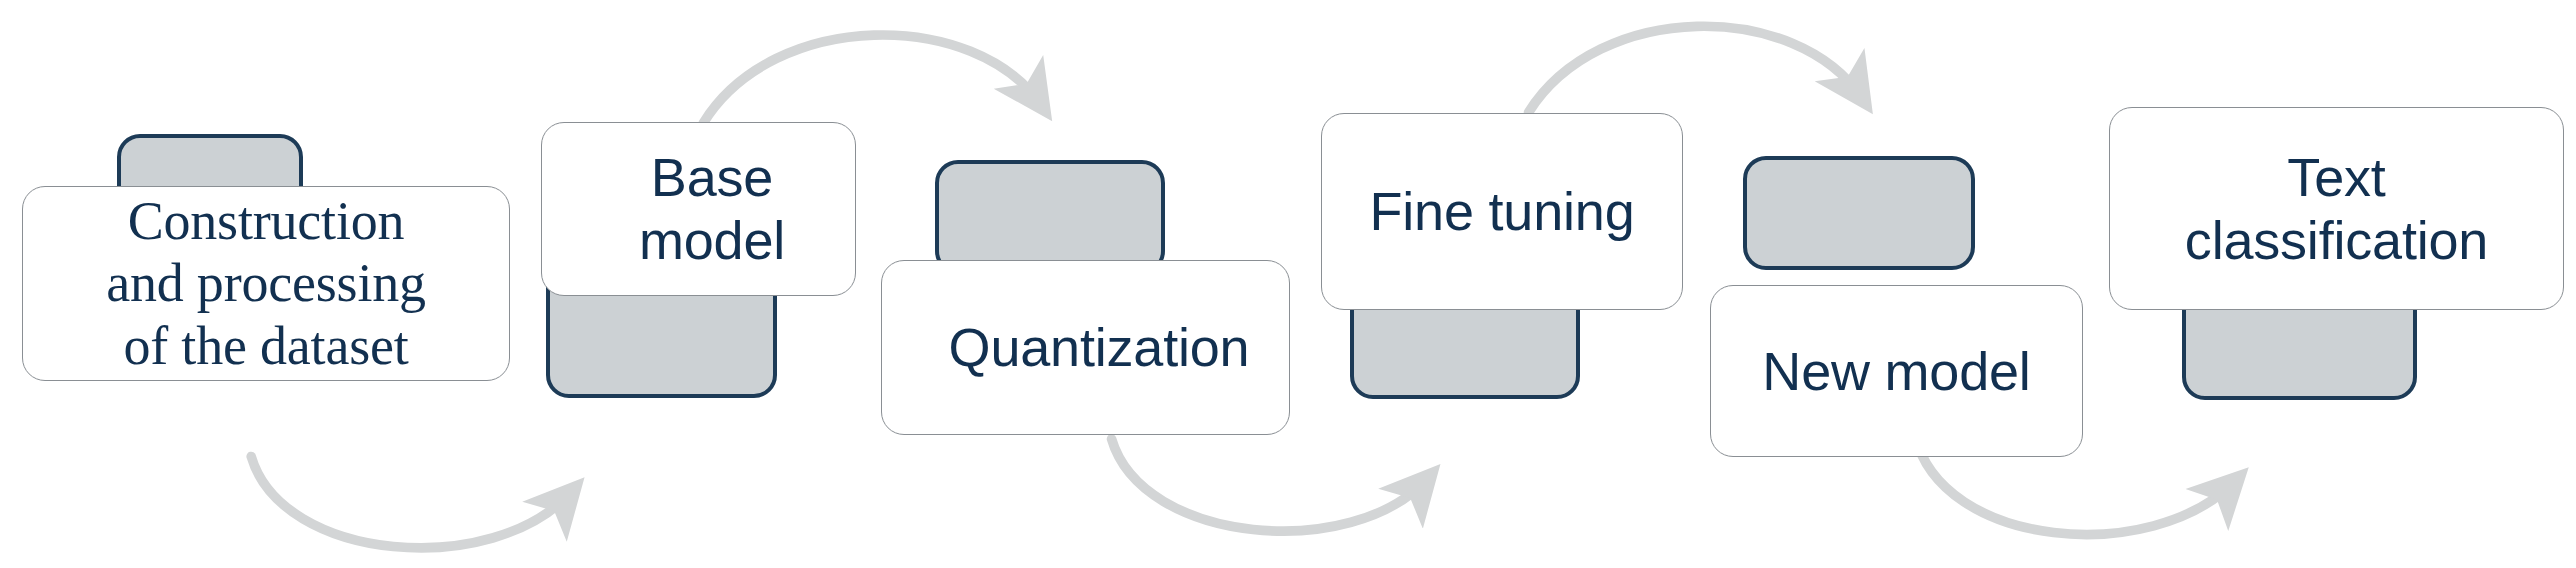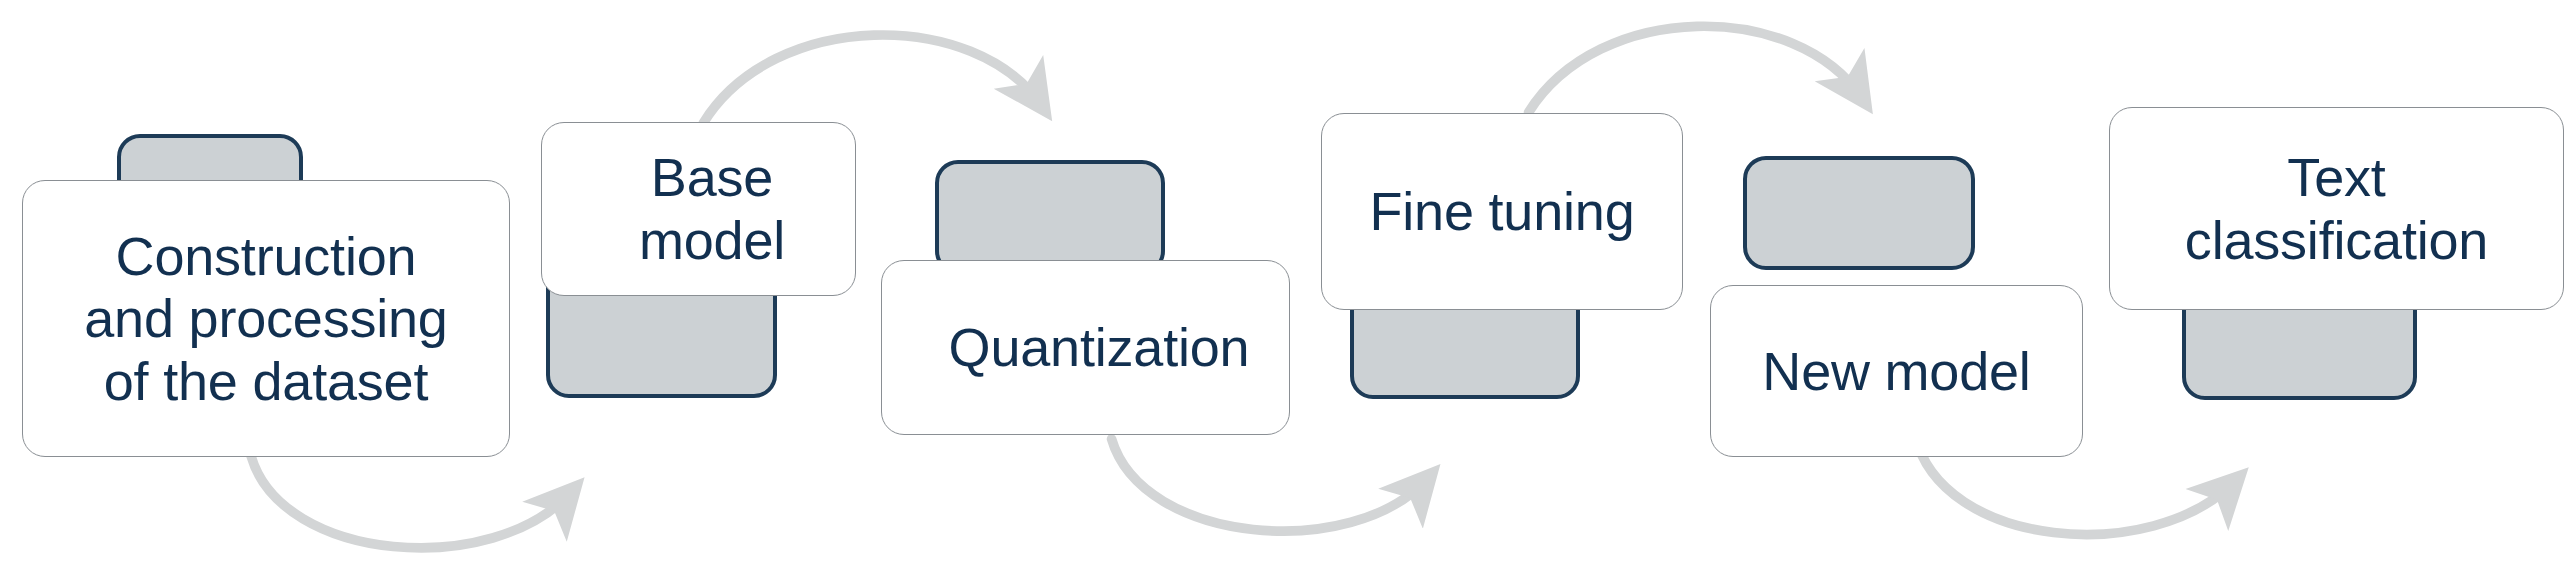--- a/index.html
+++ b/index.html
@@ -66,21 +66,21 @@
 
     <path d="M 1265,500 C 1300,620 1540,640 1625,545" fill="none" stroke="#d3d5d6" stroke-width="11" stroke-linecap="round" marker-end="url(#ah)"></path>
 
     <path d="M 1740,128 C 1820,0 2045,0 2120,112" fill="none" stroke="#d3d5d6" stroke-width="11" stroke-linecap="round" marker-end="url(#ah)"></path>
 
     <path d="M 2180,495 C 2210,625 2450,645 2545,548" fill="none" stroke="#d3d5d6" stroke-width="11" stroke-linecap="round" marker-end="url(#ah)"></path>
   </svg>
 
   <div class="node">
     <div class="shadow-box" style="left:117px; top:134px; width:186px; height:123px;"></div>
-    <div class="card" style="left:22px; top:180px; width:488px; height:277px;">
+    <div class="card" style="left:22px; top:186px; width:488px; height:195px;font-family:Liberation Serif, serif;">
       <span class="card-label">Construction
 and processing
 of the dataset</span>
     </div>
   </div>
 
   <div class="node">
     <div class="shadow-box" style="left:546px; top:264px; width:231px; height:134px;"></div>
     <div class="card" style="left:541px; top:122px; width:315px; height:174px;padding-left:27px;">
       <span class="card-label">Base

